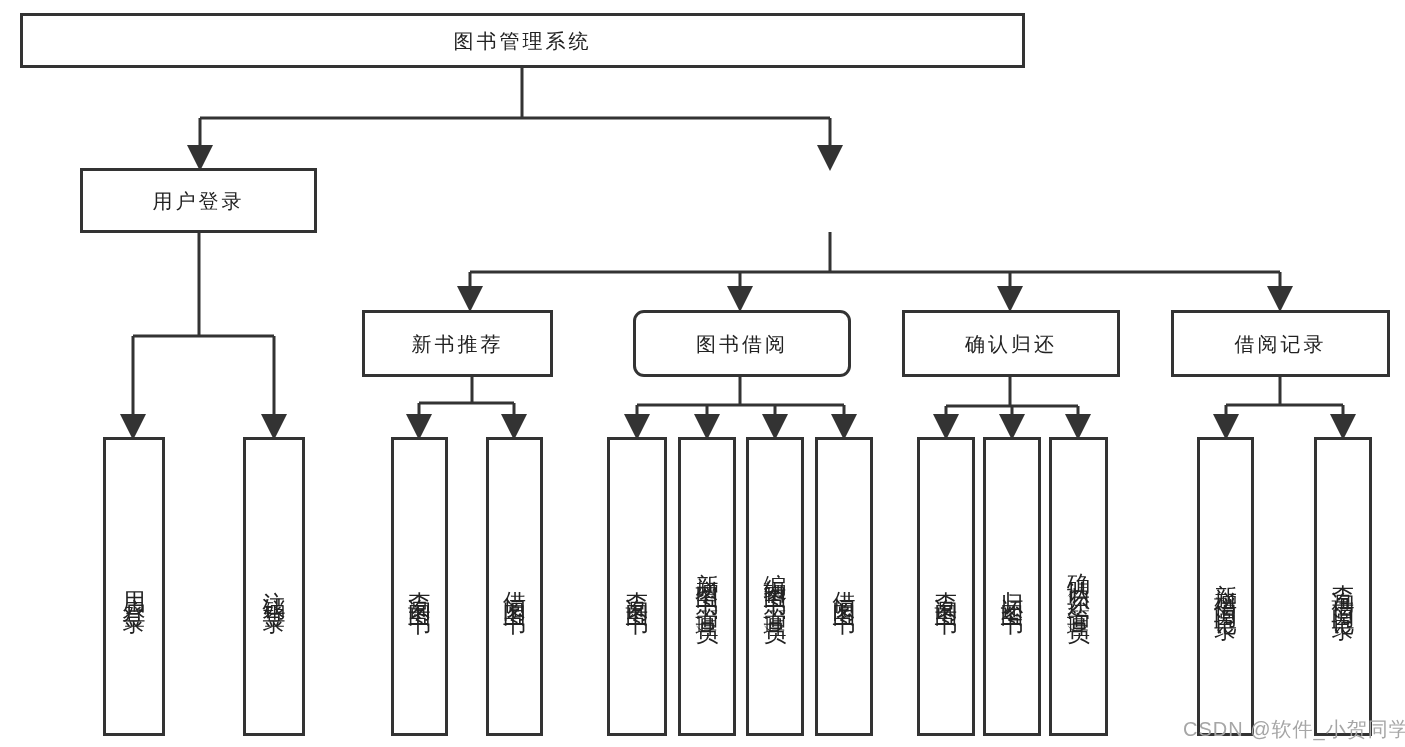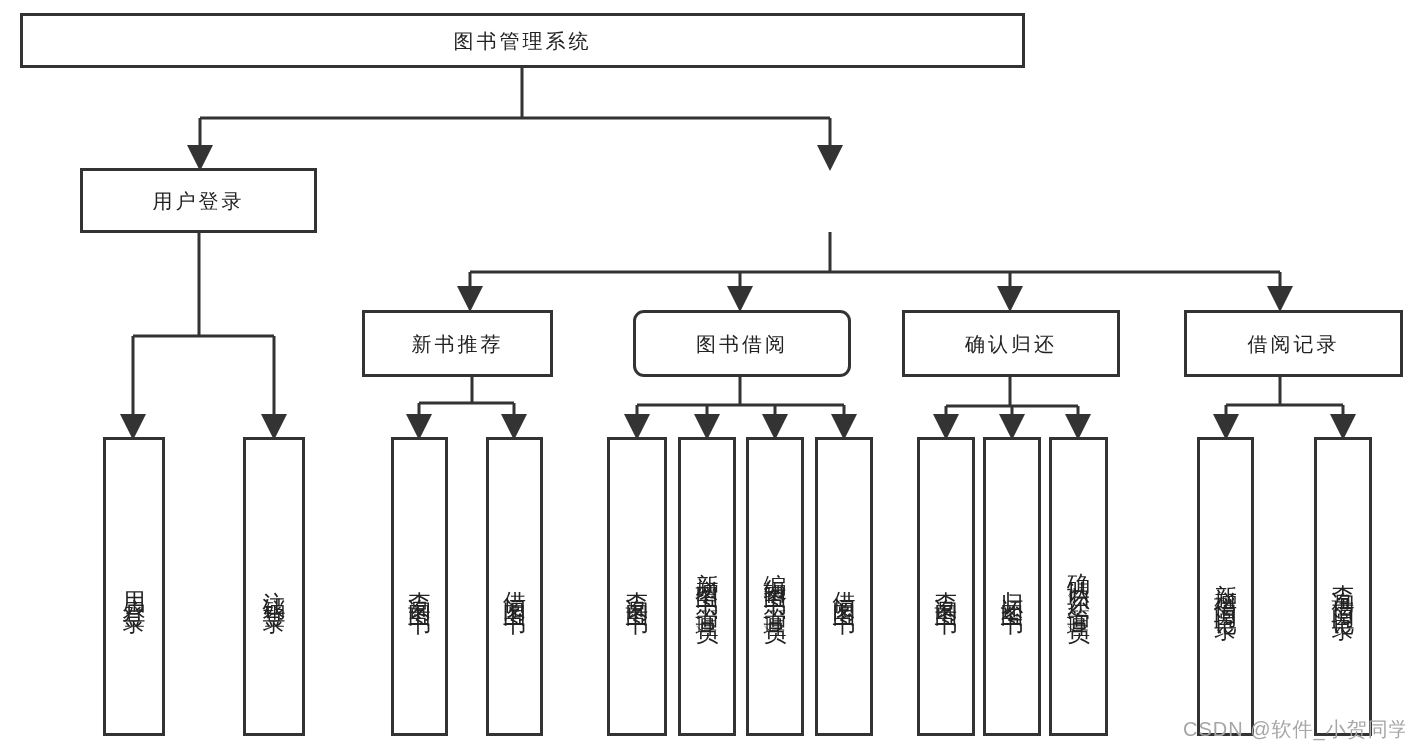--- a/index.html
+++ b/index.html
@@ -97,21 +97,21 @@
 
   <div class="node" style="left:362px; top:310px; width:191px; height:67px;">
     <span class="hlabel">新书推荐</span>
   </div>
   <div class="node" style="left:633px; top:310px; width:218px; height:67px;border-radius:11px;">
     <span class="hlabel">图书借阅</span>
   </div>
   <div class="node" style="left:902px; top:310px; width:218px; height:67px;">
     <span class="hlabel">确认归还</span>
   </div>
-  <div class="node" style="left:1171px; top:310px; width:219px; height:67px;margin-left:13px;">
+  <div class="node" style="left:1171px; top:310px; width:219px; height:67px;">
     <span class="hlabel">借阅记录</span>
   </div>
 
   <div class="node" style="left:103px; top:437px; width:62px; height:299px;">
     <span class="vlabel">用户登录</span>
   </div>
   <div class="node" style="left:243px; top:437px; width:62px; height:299px;">
     <span class="vlabel">注销登录</span>
   </div>
 

